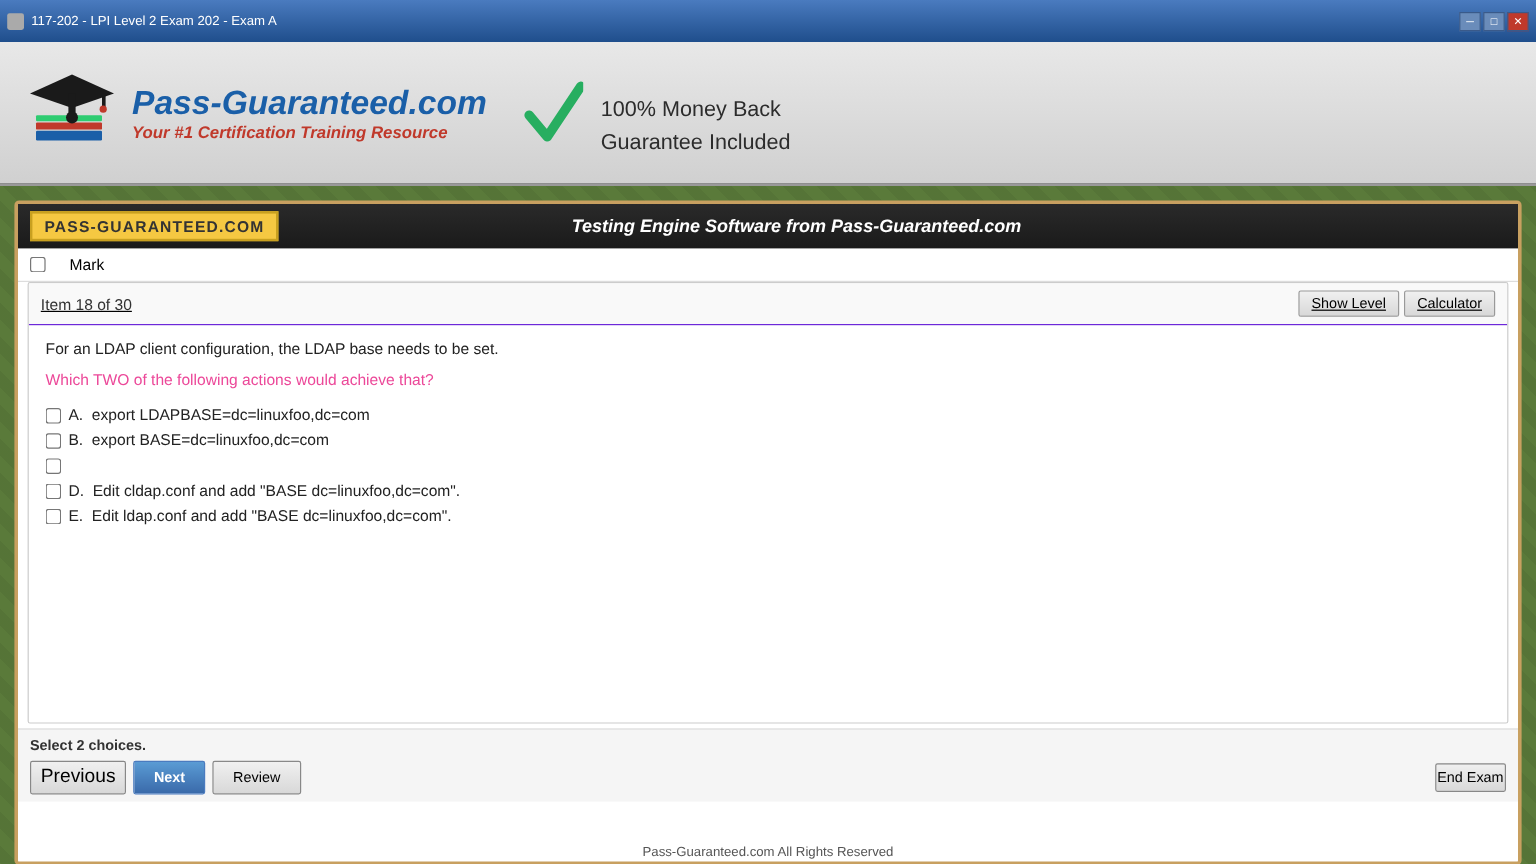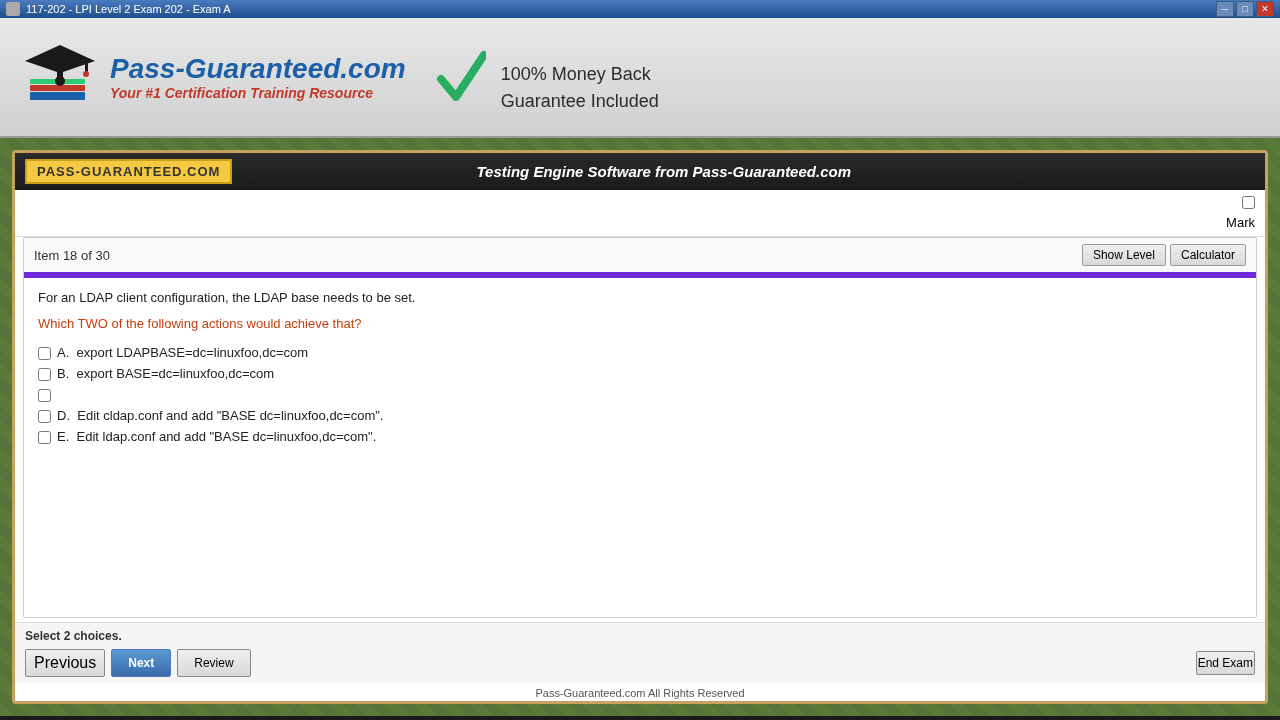--- a/index.html
+++ b/index.html
@@ -8,21 +8,21 @@
       height: 720px;
       overflow: hidden;
       background: #1a1a1a;
       font-family: Arial, sans-serif;
       font-size: 13px;
     }
 
     
     .titlebar {
       background: linear-gradient(to bottom, #4a7bbf, #1f4e8c);
-      height: 18px;
+      height: 35px;
       display: flex;
       align-items: center;
       padding: 0 6px;
       color: white;
       font-size: 11px;
     }
     .titlebar-icon {
       width: 14px;
       height: 14px;
       background: #aaa;
@@ -143,43 +143,43 @@
       flex: 1;
       display: flex;
       flex-direction: column;
       overflow: hidden;
     }
 
     
     .mark-row {
       padding: 6px 10px;
       display: flex;
-      align-items: flex-end;
-      gap: 6px;
+      align-items: center;
+      gap: 20px;
       border-bottom: 1px solid #ddd;
-      flex-direction: column;
     }
 
     
     .question-area {
       flex: 1;
       overflow-y: auto;
       padding: 0;
       border: 1px solid #ccc;
       margin: 0 8px 4px 8px;
       border-radius: 2px;
     }
 
     .question-header {
       display: flex;
       align-items: center;
       justify-content: space-between;
       padding: 6px 10px;
       background: #f9f9f9;
-      border-bottom: 6px solid #6d28d9;
+      border-bottom: 1px solid #6d28d9;
+      text-decoration: underline;
     }
 
     .question-item-label {
       font-size: 13px;
       color: #333;
     }
 
     .question-header-buttons {
       display: flex;
       gap: 4px;
@@ -196,21 +196,21 @@
 
     .question-text {
       padding: 10px 14px 4px 14px;
       color: #222;
       font-size: 13px;
       line-height: 1.5;
     }
 
     .question-sub {
       padding: 4px 14px 10px 14px;
-      color: #c2410c;
+      color: #ec4899;
       font-size: 13px;
     }
 
     .answers-list {
       padding: 4px 14px 10px 14px;
       display: flex;
       flex-direction: column;
       gap: 6px;
     }
 
@@ -292,20 +292,21 @@
       background: linear-gradient(to bottom, #f0f0f0, #d8d8d8);
       cursor: pointer;
       border-radius: 2px;
     }
 
     .copyright {
       text-align: center;
       font-size: 11px;
       color: #555;
       padding: 4px 0 2px 0;
+      margin-top: 32px;
     }
 
     
     .question-area::-webkit-scrollbar { width: 14px; }
     .question-area::-webkit-scrollbar-track { background: #f0f0f0; }
     .question-area::-webkit-scrollbar-thumb { background: #bbb; border: 1px solid #999; }
 
     
     .checkmark-svg { width: 50px; height: 60px; }
 

